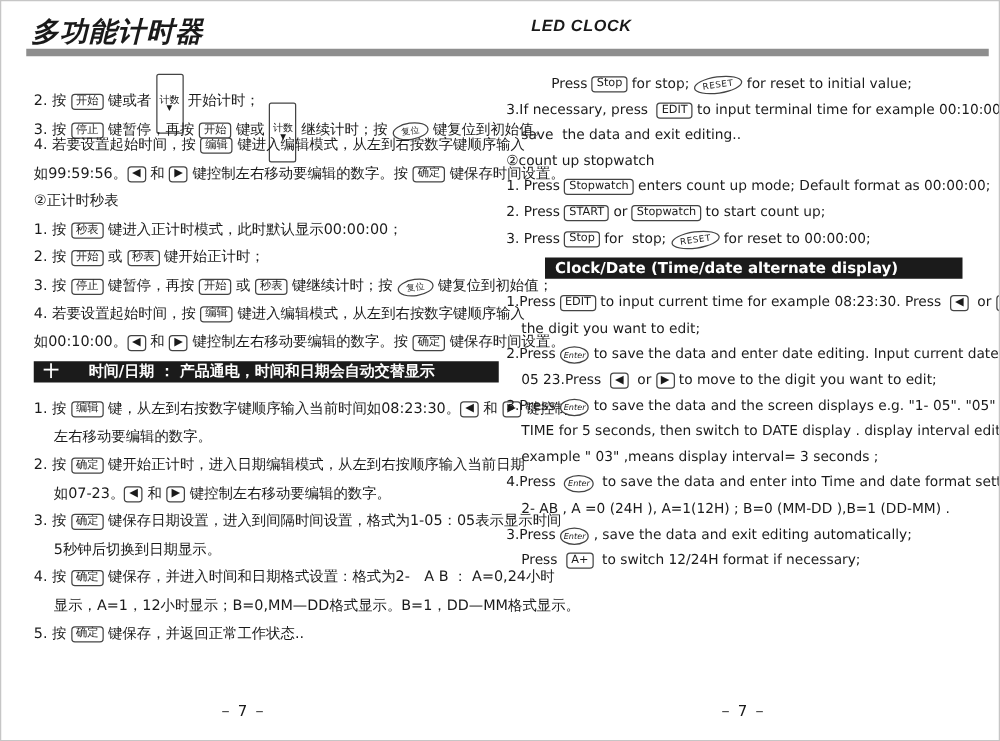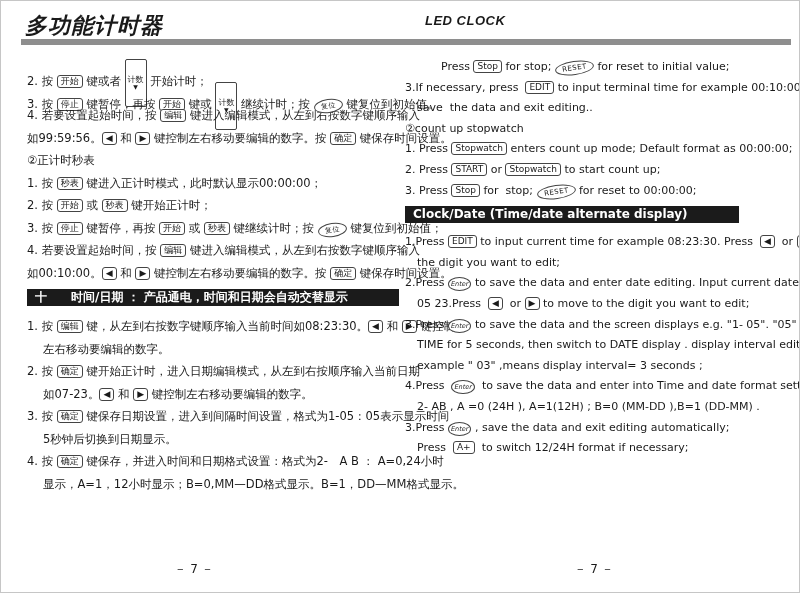--- a/index.html
+++ b/index.html
@@ -25,21 +25,21 @@
   .col-left  .ln{line-height:22.5px;height:22.5px;}
   .col-right .ln{line-height:20.6px;height:20.6px;}
   .col-left  .ind1{padding-left:16px;}
   .col-right .ind1{padding-left:12px;}
   .col-right .ind2{padding-left:36px;}
   .bar{
     background:#1b1b1b;color:#fff;font-weight:bold;font-size:12px;
     line-height:17px;height:17px;padding-left:8px;margin:5px 0 9px 0;
     white-space:pre;
   }
-  .col-right .bar{width:326px;}
+  .col-right .bar{width:326px;margin-left:31px;}
   .key{
     display:inline-block;border:1px solid #444;border-radius:3px;
     padding:0 3px;font-size:9px;line-height:11px;vertical-align:1px;
     background:#fff;white-space:pre;
   }
   .stack{
     display:inline-block;border:1px solid #444;border-radius:2px;
     padding:16px 2px;text-align:center;vertical-align:-4px;background:#fff;
   }
   .stack .stk-t{display:block;font-size:8px;line-height:8px;}
@@ -78,20 +78,21 @@
       <div class="ln ind0"><span class="txt">如00:10:00。</span><span class="key">◀</span><span class="txt"> 和 </span><span class="key">▶</span><span class="txt"> 键控制左右移动要编辑的数字。按 </span><span class="key">确定</span><span class="txt"> 键保存时间设置。</span></div>
       <div class="bar" style="background: rgb(27, 27, 27); color: rgb(255, 255, 255);">十　　时间/日期 ： 产品通电，时间和日期会自动交替显示</div>
       <div class="ln ind0"><span class="txt">1. 按 </span><span class="key">编辑</span><span class="txt"> 键，从左到右按数字键顺序输入当前时间如08:23:30。</span><span class="key">◀</span><span class="txt"> 和 </span><span class="key">▶</span><span class="txt"> 键控制</span></div>
       <div class="ln ind1"><span class="txt">左右移动要编辑的数字。</span></div>
       <div class="ln ind0"><span class="txt">2. 按 </span><span class="key">确定</span><span class="txt"> 键开始正计时，进入日期编辑模式，从左到右按顺序输入当前日期</span></div>
       <div class="ln ind1"><span class="txt">如07-23。</span><span class="key">◀</span><span class="txt"> 和 </span><span class="key">▶</span><span class="txt"> 键控制左右移动要编辑的数字。</span></div>
       <div class="ln ind0"><span class="txt">3. 按 </span><span class="key">确定</span><span class="txt"> 键保存日期设置，进入到间隔时间设置，格式为1-05：05表示显示时间</span></div>
       <div class="ln ind1"><span class="txt">5秒钟后切换到日期显示。</span></div>
       <div class="ln ind0"><span class="txt">4. 按 </span><span class="key">确定</span><span class="txt"> 键保存，并进入时间和日期格式设置：格式为2-　A B ： A=0,24小时</span></div>
       <div class="ln ind1"><span class="txt">显示，A=1，12小时显示；B=0,MM—DD格式显示。B=1，DD—MM格式显示。</span></div>
+      <div class="ln ind0"><span class="txt">5. 按 </span><span class="key">确定</span><span class="txt"> 键保存，并返回正常工作状态..</span></div>
     </div>
   <div class="col col-right">
       <div class="ln ind2"><span class="txt">Press </span><span class="key">Stop</span><span class="txt"> for stop; </span><span class="oval">RESET</span><span class="txt"> for reset to initial value;</span></div>
       <div class="ln ind0"><span class="txt">3.If necessary, press  </span><span class="key">EDIT</span><span class="txt"> to input terminal time for example 00:10:00, press  </span></div>
       <div class="ln ind1"><span class="txt">save  the data and exit editing..</span></div>
       <div class="ln ind0"><span class="txt">②count up stopwatch</span></div>
       <div class="ln ind0"><span class="txt">1. Press </span><span class="key">Stopwatch</span><span class="txt"> enters count up mode; Default format as 00:00:00;</span></div>
       <div class="ln ind0"><span class="txt">2. Press </span><span class="key">START</span><span class="txt"> or </span><span class="key">Stopwatch</span><span class="txt"> to start count up;</span></div>
       <div class="ln ind0"><span class="txt">3. Press </span><span class="key">Stop</span><span class="txt"> for  stop; </span><span class="oval">RESET</span><span class="txt"> for reset to 00:00:00;</span></div>
       <div class="bar" style="background: rgb(27, 27, 27); color: rgb(255, 255, 255);">Clock/Date (Time/date alternate display)</div>

